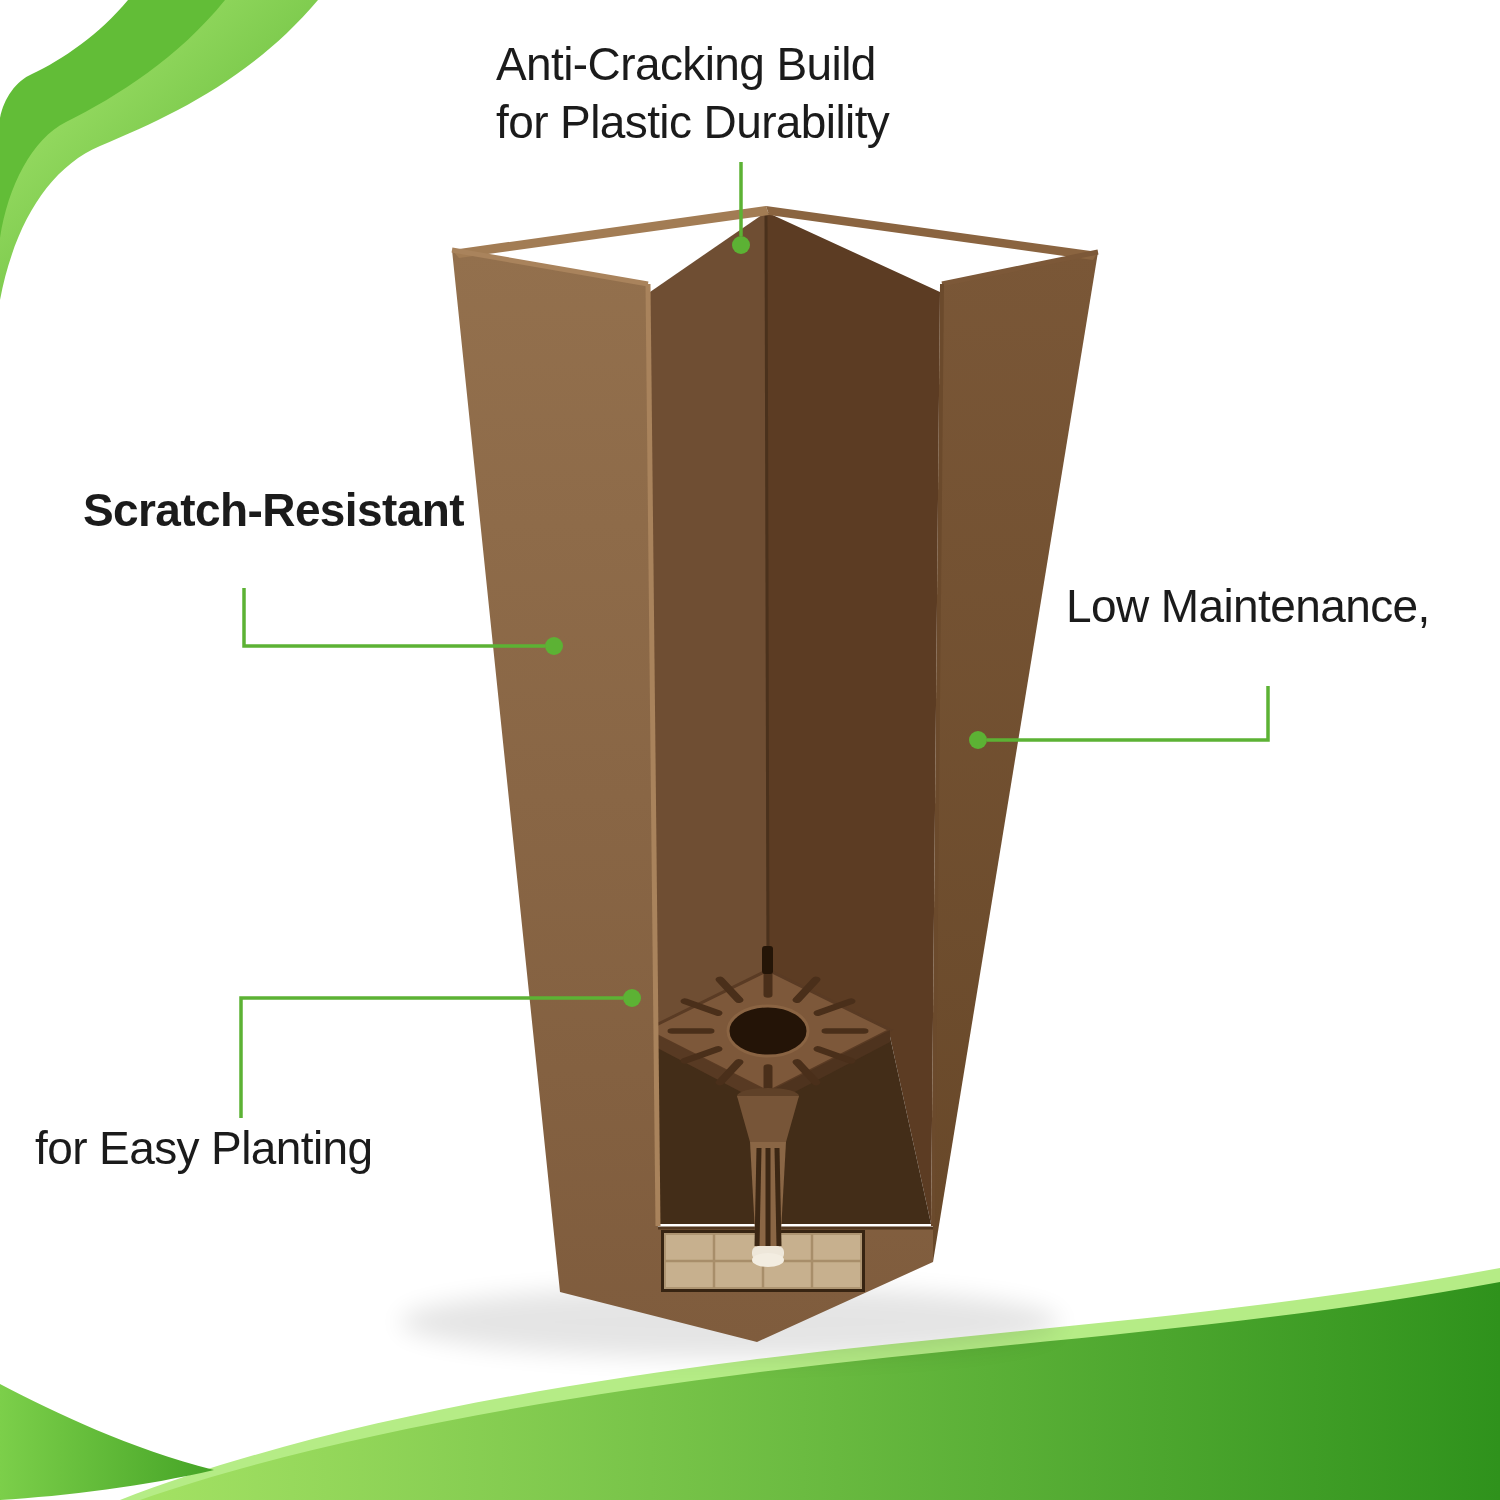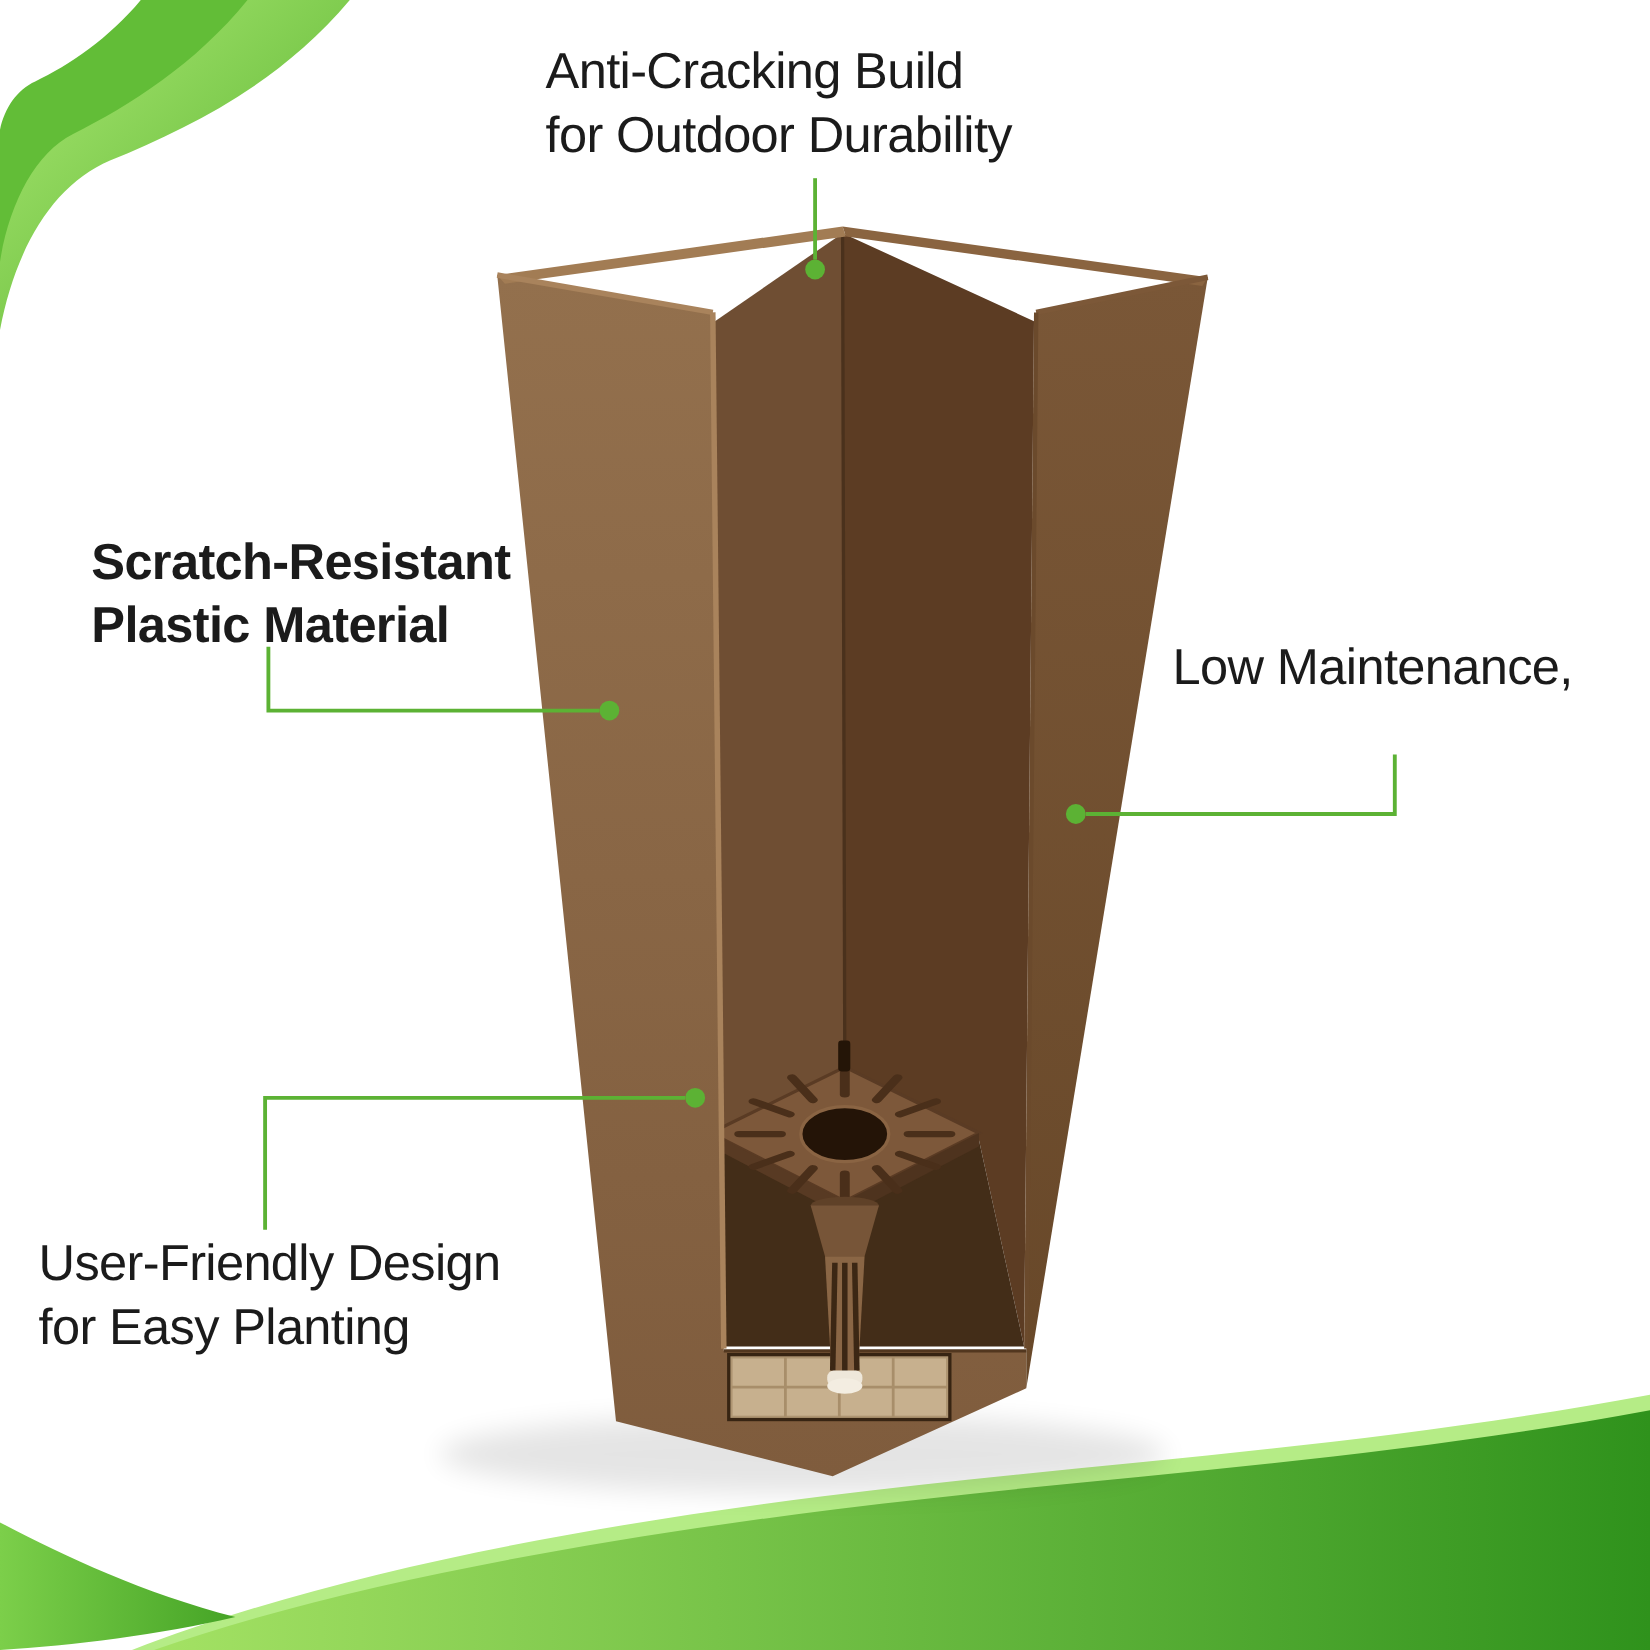--- a/index.html
+++ b/index.html
@@ -148,30 +148,28 @@
       <polyline points="1268,686 1268,740 987,740"></polyline>
       <circle cx="978" cy="740" r="9" fill="#5cb234" stroke="none"></circle>
 
       <polyline points="241,1118 241,998 623,998"></polyline>
       <circle cx="632" cy="998" r="9" fill="#5cb234" stroke="none"></circle>
     </g>
   </svg>
 
   <div class="callout callout--top">
     <div>Anti-Cracking Build</div>
-    <div>for Outdoor Durability</div>
+    <div>for Plastic Durability</div>
   </div>
 
   <div class="callout callout--left">
     <div>Scratch-Resistant</div>
-    <div>Plastic Material</div>
   </div>
 
   <div class="callout callout--right">
     <div>Low Maintenance,</div>
   </div>
 
   <div class="callout callout--bottom">
-    <div>User-Friendly Design</div>
     <div>for Easy Planting</div>
   </div>
 
 </div>
 
 </body></html>

